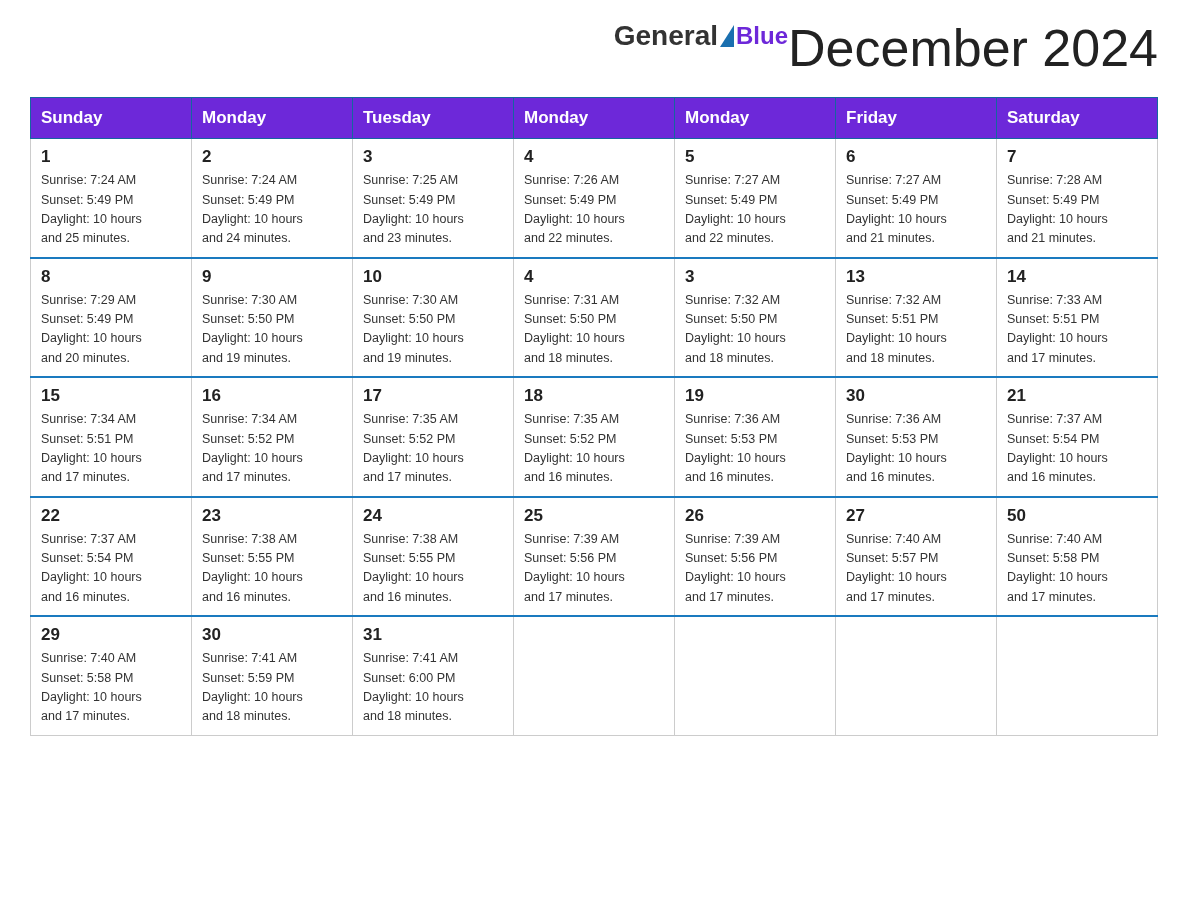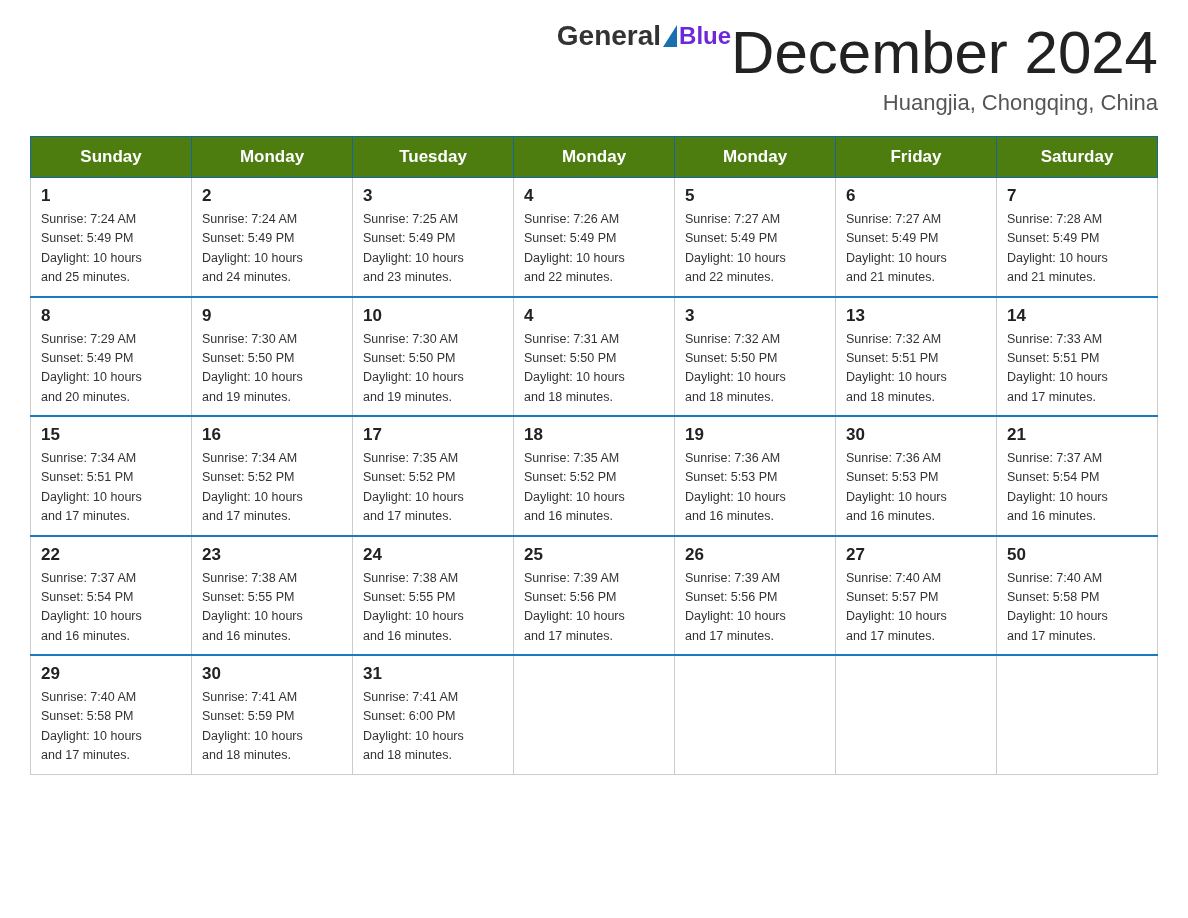--- a/index.html
+++ b/index.html
@@ -40,42 +40,42 @@
     }
     .logo-blue {
       color: #6d28d9;
       font-size: 24px;
       font-weight: bold;
     }
     .title-section {
       text-align: right;
     }
     .month-title {
-      font-size: 60px;
+      font-size: 52px;
       font-weight: normal;
       color: #222;
       line-height: 1.1;
     }
     .location {
       font-size: 22px;
       color: #555;
       margin-top: 4px;
     }
     .calendar {
       width: 100%;
       border-collapse: collapse;
       border: 1px solid #aaa;
     }
     .calendar th {
-      background-color: #4d7c0f;
+      background-color: #6d28d9;
       color: #fff;
       font-size: 17px;
       font-weight: bold;
       padding: 10px 10px;
-      text-align: center;
+      text-align: left;
       border: 1px solid #1565a0;
     }
     .calendar td {
       vertical-align: top;
       padding: 8px 10px;
       border: 1px solid #ccc;
       width: 14.28%;
       min-height: 110px;
     }
     .day-number {
@@ -102,21 +102,20 @@
 <div class="header">
   <div class="logo">
     <div class="logo-text">
       <span class="logo-general">General</span>
       <span class="logo-triangle"></span>
       <span class="logo-blue">Blue</span>
     </div>
   </div>
   <div class="title-section">
     <div class="month-title">December 2024</div>
-    <div class="location">Huangjia, Chongqing, China</div>
   </div>
 </div>
 
 <table class="calendar">
   <thead>
     <tr>
     <th>Sunday</th>
         <th>Monday</th>
         <th>Tuesday</th>
         <th>Monday</th>

